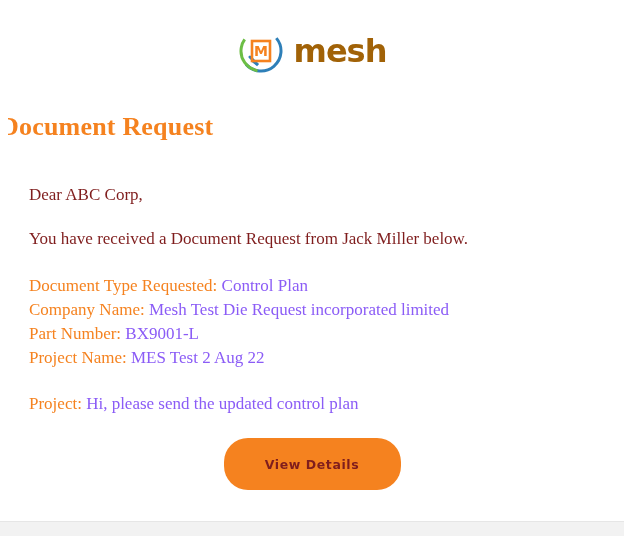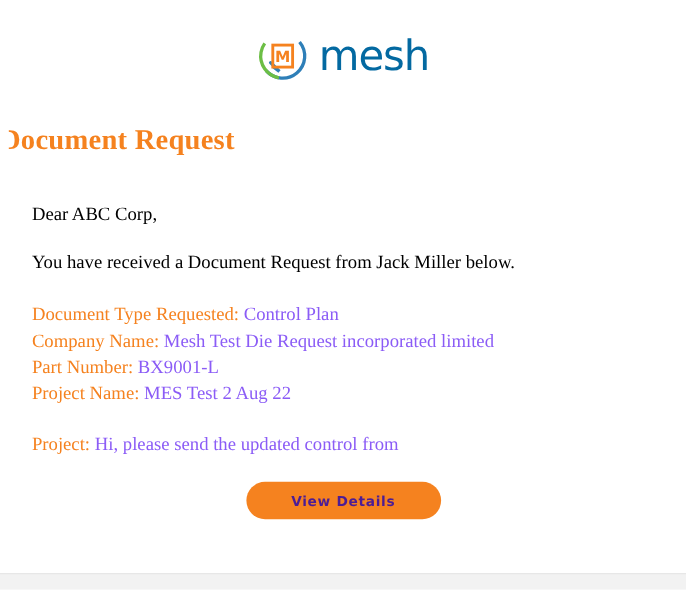--- a/index.html
+++ b/index.html
@@ -46,40 +46,40 @@
     gap: 10px;
   }
   .logo-mark {
     width: 46px;
     height: 46px;
     position: relative;
     flex: 0 0 auto;
   }
   .logo-text {
     font-family: "DejaVu Sans", sans-serif;
-    font-size: 38px;
+    font-size: 32px;
     letter-spacing: -1px;
-    color: #0369a1;
-    font-weight: 400;
+    color: #a16207;
+    font-weight: 700;
     line-height: 40px;
   }
   .title {
     text-align: left;
     color: #f5821f;
     font-size: 26px;
     font-weight: bold;
     margin-top: 38px;
     letter-spacing: 0.2px;
   }
   .body-text {
     margin-top: 42px;
     padding-left: 29px;
     padding-right: 28px;
     font-size: 17px;
-    color: #000000;
+    color: #7f1d1d;
     line-height: 22px;
   }
   .para {
     margin-bottom: 22px;
   }
   .fields {
     padding-left: 29px;
     padding-right: 28px;
     margin-top: 24px;
   }
@@ -105,29 +105,29 @@
     line-height: 24px;
     color: #222222;
   }
   .cta-wrap {
     margin-top: 22px;
     display: flex;
     justify-content: center;
   }
   .cta-button {
     background: #f5821f;
-    color: #4c1d95;
+    color: #7f1d1d;
     font-family: "DejaVu Sans", sans-serif;
     font-size: 12.5px;
     font-weight: bold;
     letter-spacing: 0.6px;
     border: none;
     border-radius: 24px;
     width: 177px;
-    height: 34px;
+    height: 52px;
     cursor: pointer;
     display: flex;
     align-items: center;
     justify-content: center;
   }
 </style>
 </head>
 <body>
 
 <div class="email-wrap">
@@ -168,21 +168,21 @@
       <span class="field-value">BX9001-L</span>
     </div>
     <div class="field-row">
       <span class="field-label">Project Name:</span>
       <span class="field-value">MES Test 2 Aug 22</span>
     </div>
   </div>
 
   <div class="message-row">
     <span class="field-label">Project:</span>
-    <span class="field-value">Hi, please send the updated control from</span>
+    <span class="field-value">Hi, please send the updated control plan</span>
   </div>
 
   <div class="cta-wrap">
     <button class="cta-button">View Details</button>
   </div>
 
   <div class="bottom-bar"></div>
 </div>
 
 </body></html>

